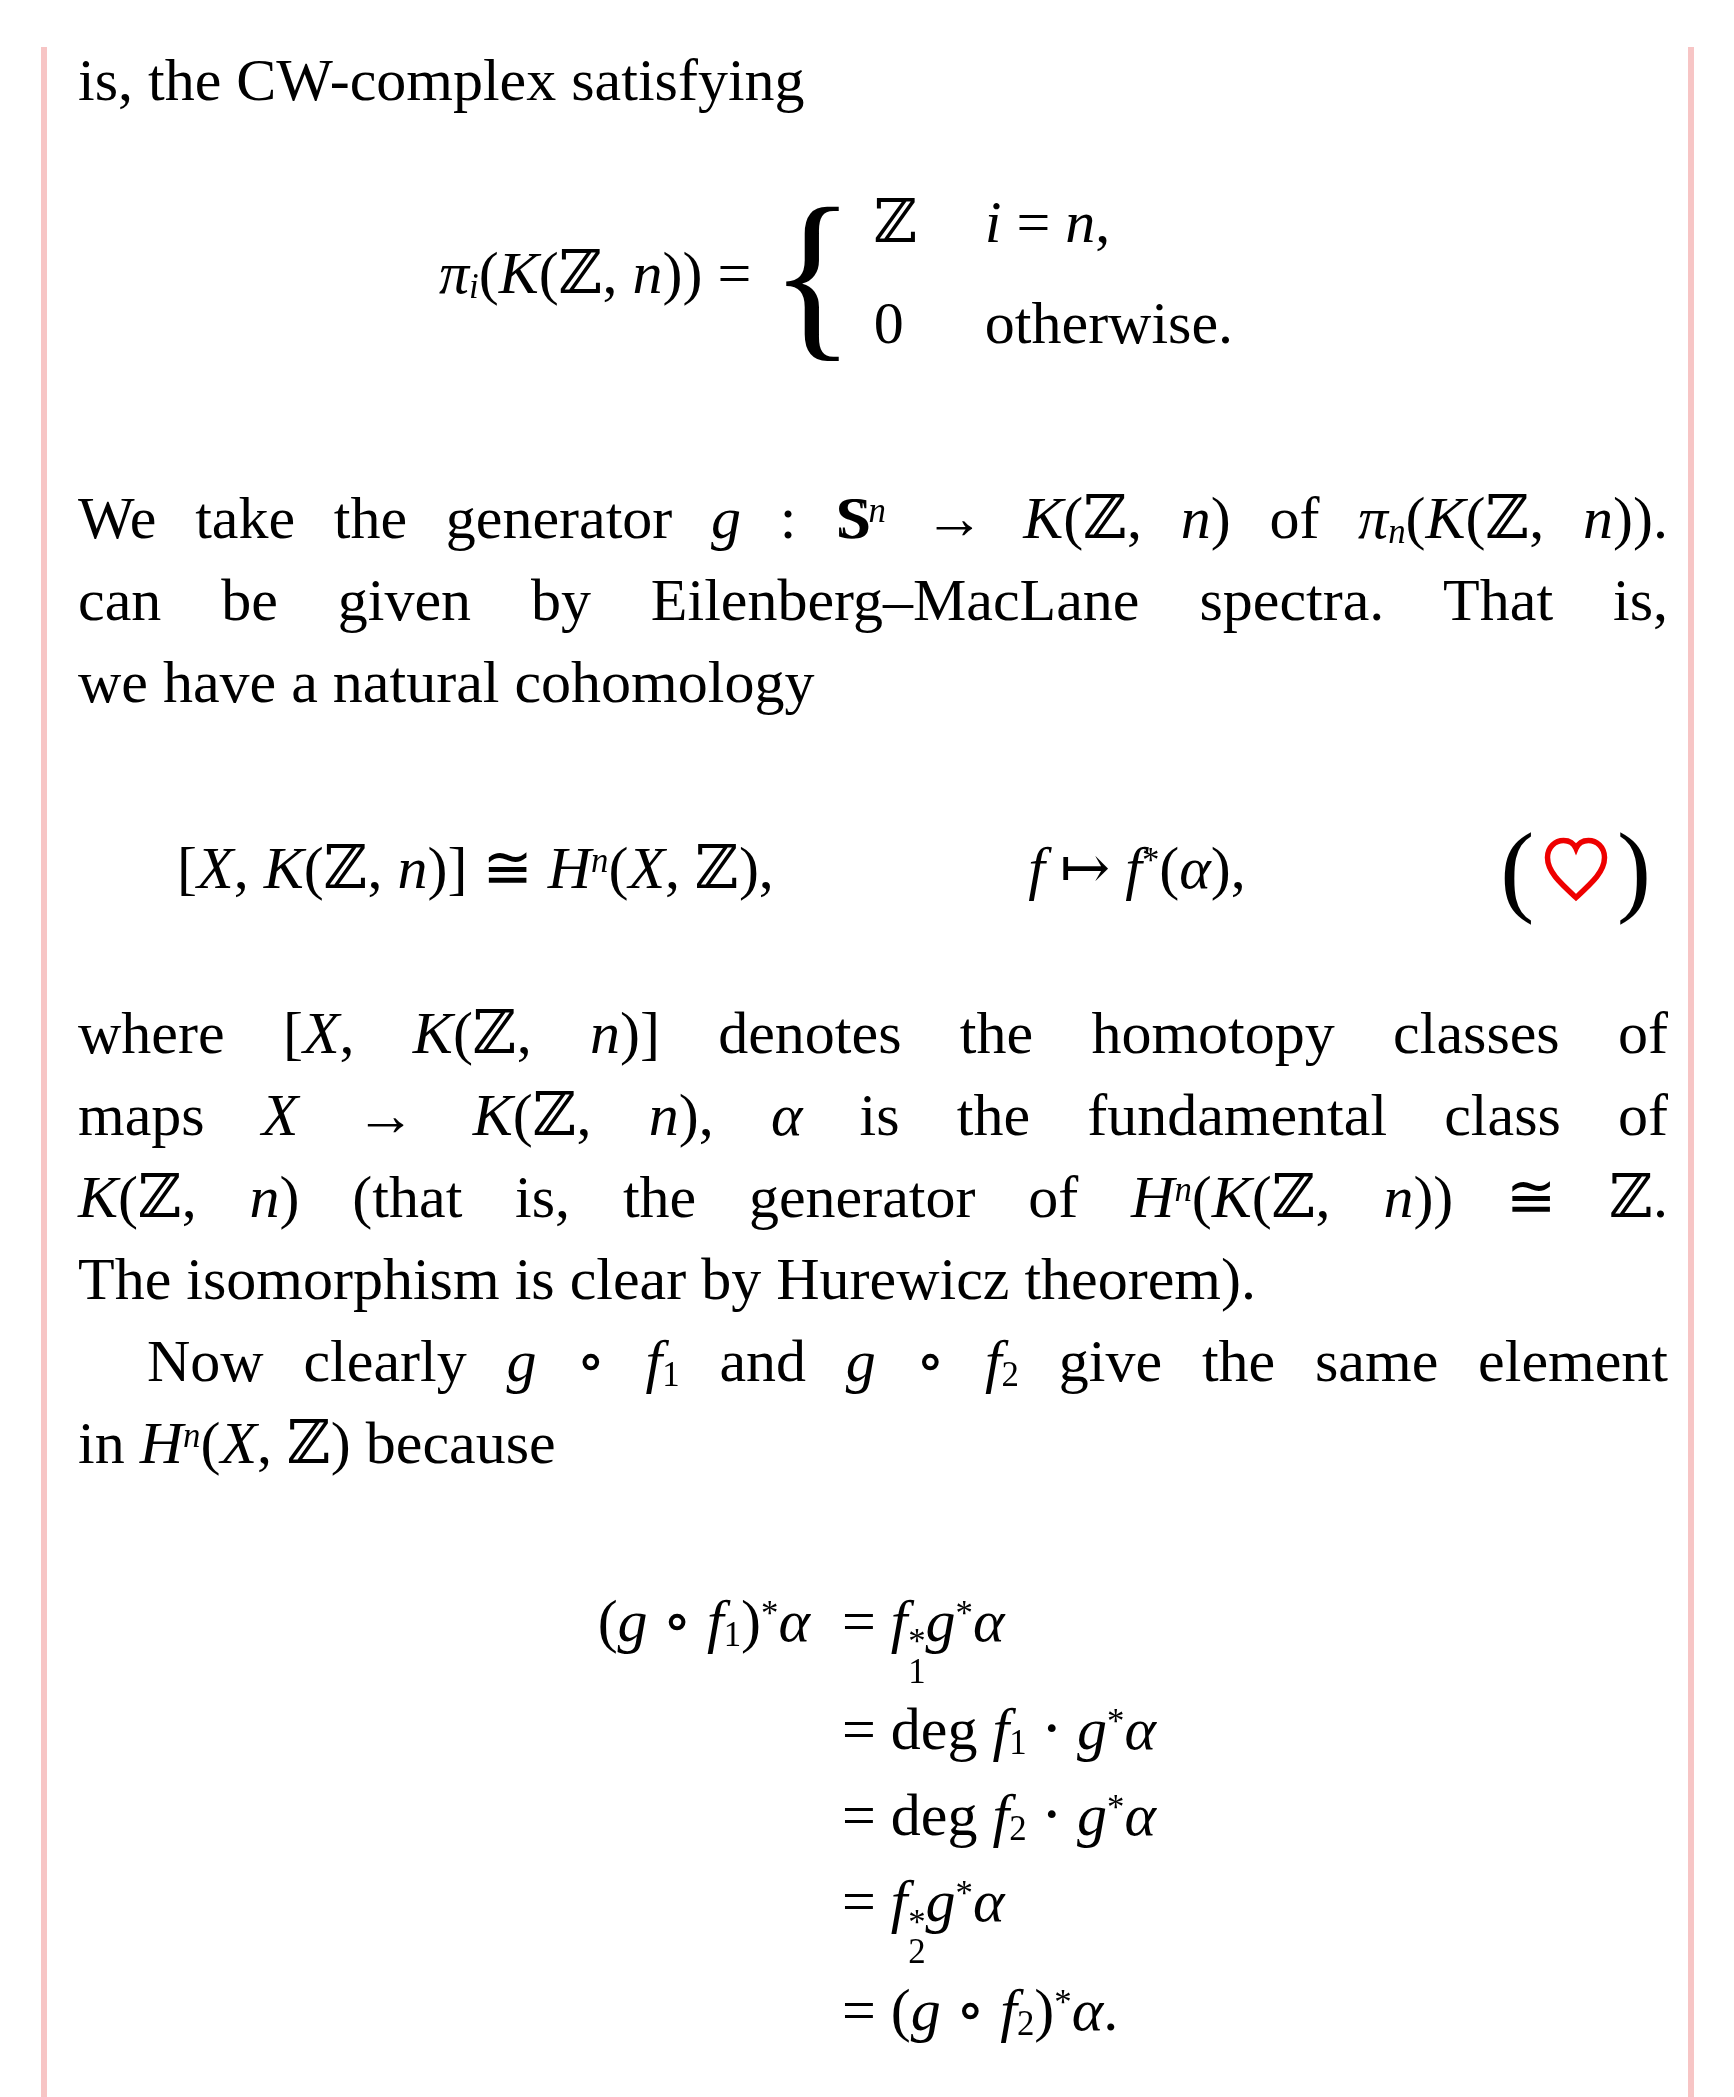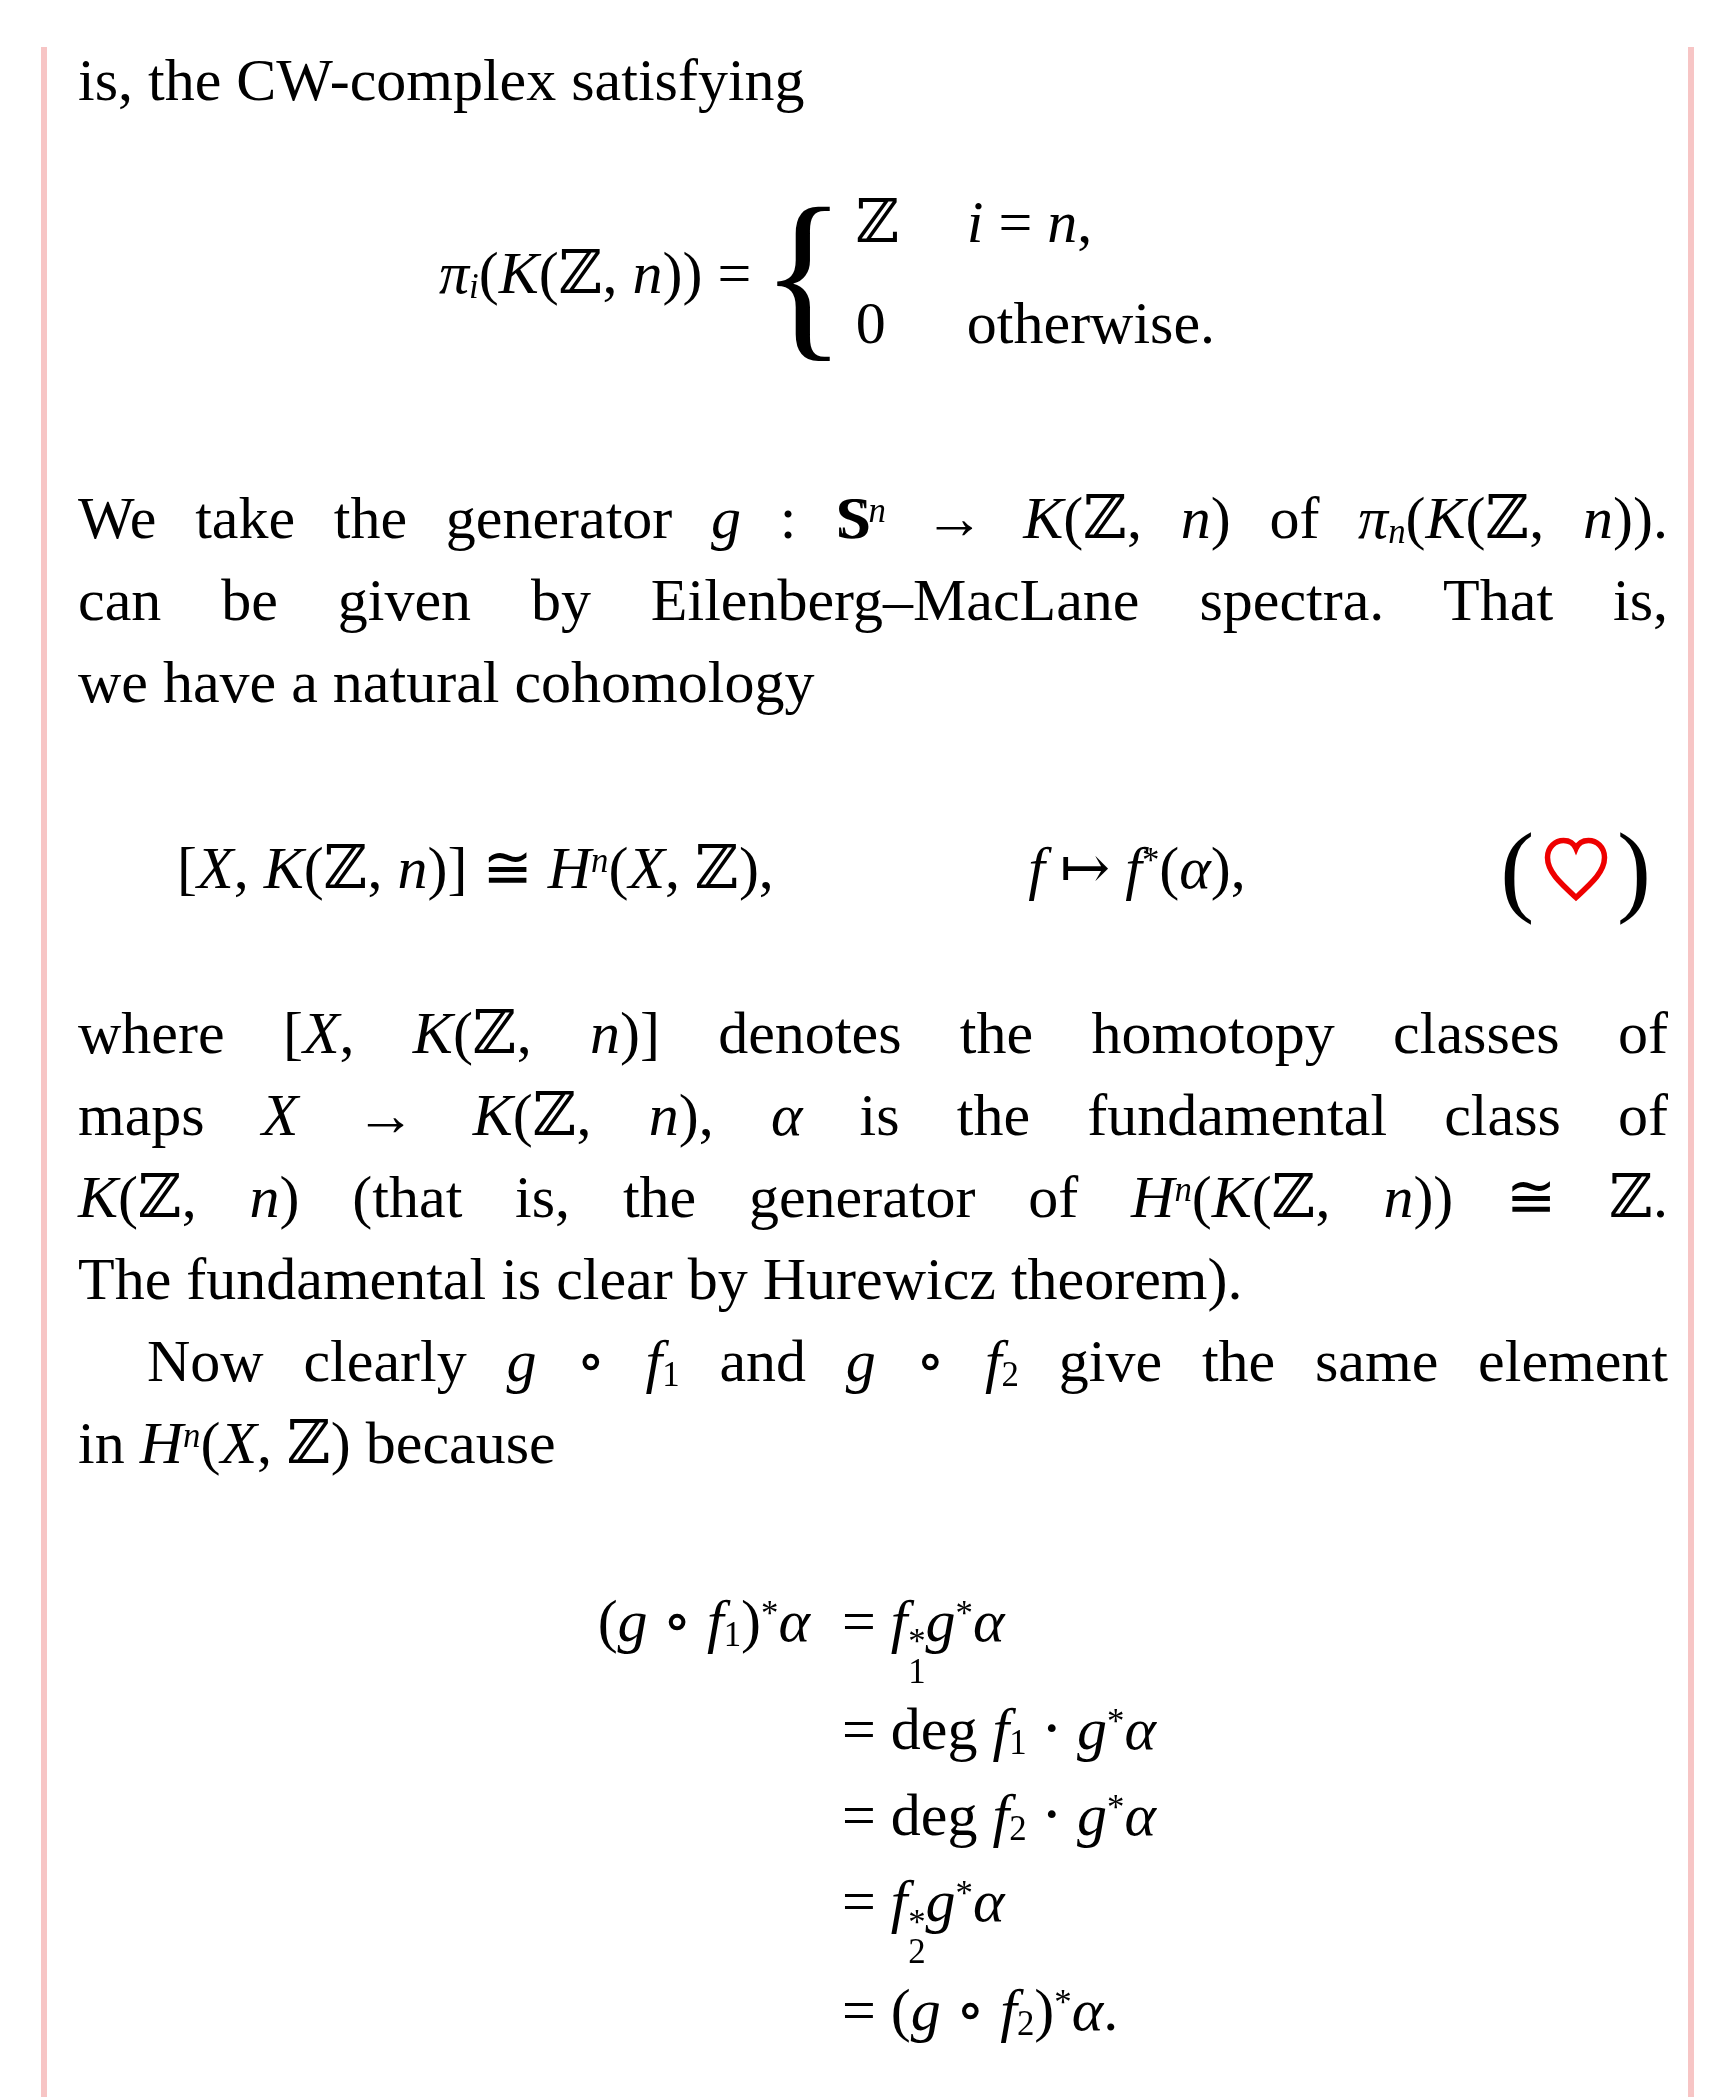--- a/index.html
+++ b/index.html
@@ -19,21 +19,21 @@
   .jline{line-height:82px;text-align:justify;text-align-last:justify;}
   .lline{line-height:82px;text-align:left;}
   .indent{text-indent:69px;}
   
   .bb{font-style:normal;position:relative;display:inline-block;}
   .bb::after{content:attr(data-c);position:absolute;left:0.06em;top:0;}
   
   .ss{display:inline-flex;flex-direction:column;align-items:flex-start;
       font-size:0.58em;line-height:0.85em;vertical-align:-0.35em;margin-left:0.02em;font-style:normal;}
   
-  .eq-cases{display:flex;align-items:center;margin:59px 0 0 361px;gap:10px;}
+  .eq-cases{display:flex;align-items:center;margin:59px 0 0 361px;gap:19px;}
   .brace{font-size:176px;line-height:185px;display:inline-block;
          transform:scaleY(1.06);transform-origin:center;font-weight:400;}
   .cases{display:inline-flex;flex-direction:column;gap:18.5px;}
   .case-row{line-height:82px;display:flex;}
   .case-val{width:111px;}
   
   .eq-bij{margin-top:96px;display:flex;align-items:center;justify-content:space-between;
           padding-left:99px;padding-right:17px;line-height:99px;}
   .eq-tag{display:inline-flex;align-items:center;gap:3.4px;}
   .bigp{font-size:1.7em;font-weight:400;line-height:0;}
@@ -86,21 +86,21 @@
         <path d="M18 31.5 C10.5 24.6 4.5 19.3 4.5 12.6 C4.5 7.4 8.3 4.5 12.1 4.5 C14.8 4.5 17 6 18 8.3 C19 6 21.2 4.5 23.9 4.5 C27.7 4.5 31.5 7.4 31.5 12.6 C31.5 19.3 25.5 24.6 18 31.5 Z" fill="none" stroke="var(--red)" stroke-width="2.6"></path>
       </svg>
       <span class="bigp">)</span>
     </span>
   </div>
 
   <div class="para-where">
     <div class="jline">where [<i>X</i>, <i>K</i>(ℤ, <i>n</i>)] denotes the homotopy classes of</div>
     <div class="jline">maps <i>X</i> → <i>K</i>(ℤ, <i>n</i>), <i>α</i> is the fundamental class of</div>
     <div class="jline"><i>K</i>(ℤ, <i>n</i>) (that is, the generator of <i>H</i><sup><i>n</i></sup>(<i>K</i>(ℤ, <i>n</i>)) ≅ ℤ.</div>
-    <div class="lline">The fundamental is clear by Hurewicz theorem).</div>
+    <div class="lline">The isomorphism is clear by Hurewicz theorem).</div>
     <div class="jline indent">Now clearly <i>g</i> ∘ <i>f</i><sub>1</sub> and <i>g</i> ∘ <i>f</i><sub>2</sub> give the same element</div>
     <div class="lline">in <i>H</i><sup><i>n</i></sup>(<i>X</i>, ℤ) because</div>
   </div>
 
   <div class="align">
     <div class="arow">
       <span class="alhs">(<i>g</i> ∘ <i>f</i><sub>1</sub>)<sup>*</sup><i>α</i></span>
       <span class="arhs">= <i>f</i><span class="ss">
             <span>*</span>
             <span>1</span>

